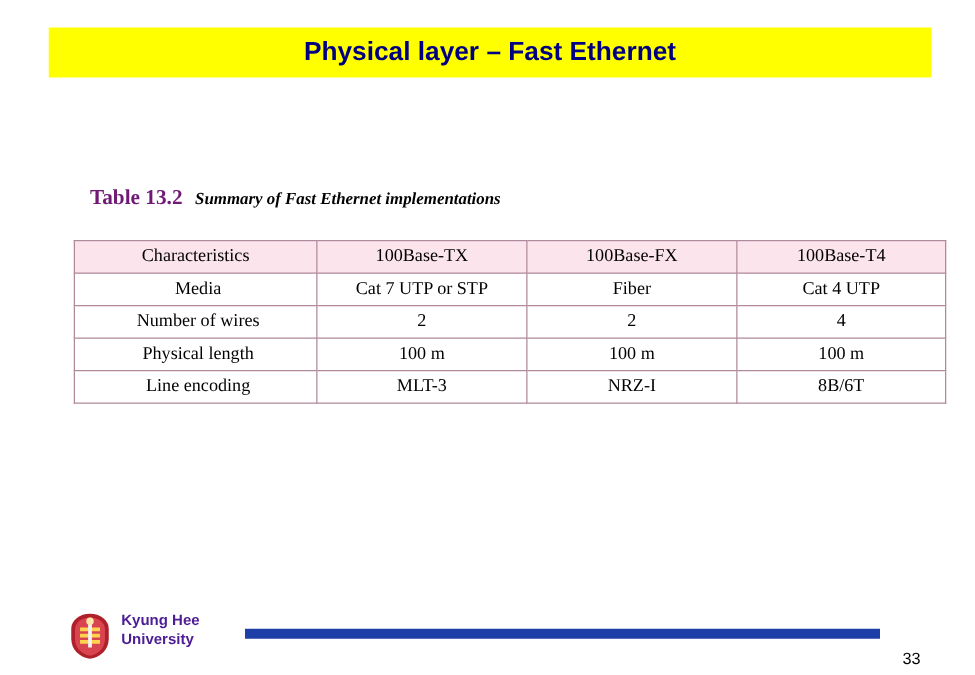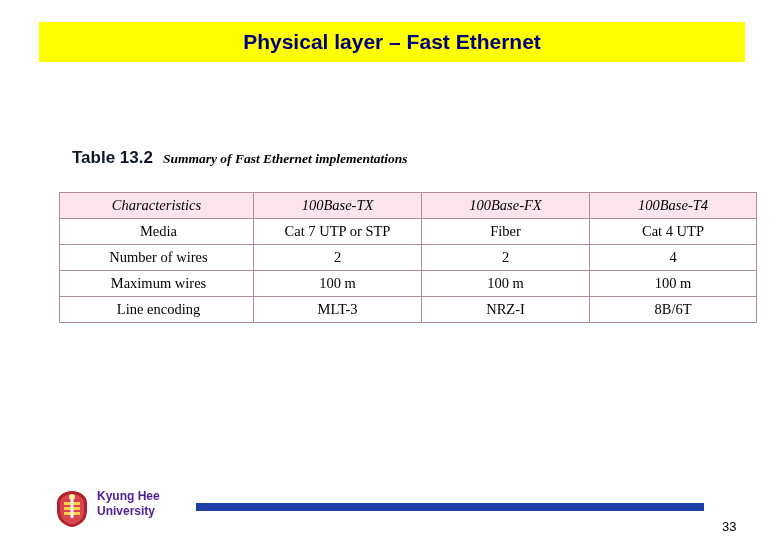--- a/index.html
+++ b/index.html
@@ -45,24 +45,24 @@
 
   
   .caption-row {
     position: absolute;
     left: 72px;
     top: 148px;
     display: flex;
     align-items: baseline;
   }
   .caption-label {
-    font-family: Liberation Sans, sans-serif;
+    font-family: Liberation Serif, serif;
     font-size: 17px;
     font-weight: bold;
-    color: #0f172a;
+    color: #701a75;
     white-space: nowrap;
   }
   .caption-title {
     font-family: "Liberation Serif", serif;
     font-size: 13.5px;
     font-weight: bold;
     font-style: italic;
     color: #000000;
     margin-left: 10px;
     white-space: nowrap;
@@ -84,21 +84,20 @@
     border: 1px solid #b0899a;
     font-family: "Liberation Serif", serif;
     font-size: 14.5px;
     color: #000000;
     height: 25px;
     padding: 0 6px;
     vertical-align: middle;
   }
   table.summary tr.head td {
     background: #fbe4ec;
-    font-style: italic;
     text-align: center;
   }
   table.summary td.rowlabel {
     text-align: center;
     padding-left: 10px;
   }
   table.summary tr.head td.rowlabel {
     text-align: center;
     padding-left: 6px;
   }
@@ -175,21 +174,21 @@
           <td class="cell col-2">Fiber</td>
           <td class="cell col-3">Cat 4 UTP</td>
         </tr>
         <tr>
           <td class="rowlabel col-0">Number of wires</td>
           <td class="cell col-1">2</td>
           <td class="cell col-2">2</td>
           <td class="cell col-3">4</td>
         </tr>
         <tr>
-          <td class="rowlabel col-0">Maximum wires</td>
+          <td class="rowlabel col-0">Physical length</td>
           <td class="cell col-1">100 m</td>
           <td class="cell col-2">100 m</td>
           <td class="cell col-3">100 m</td>
         </tr>
         <tr>
           <td class="rowlabel col-0">Line encoding</td>
           <td class="cell col-1">MLT-3</td>
           <td class="cell col-2">NRZ-I</td>
           <td class="cell col-3">8B/6T</td>
         </tr>

